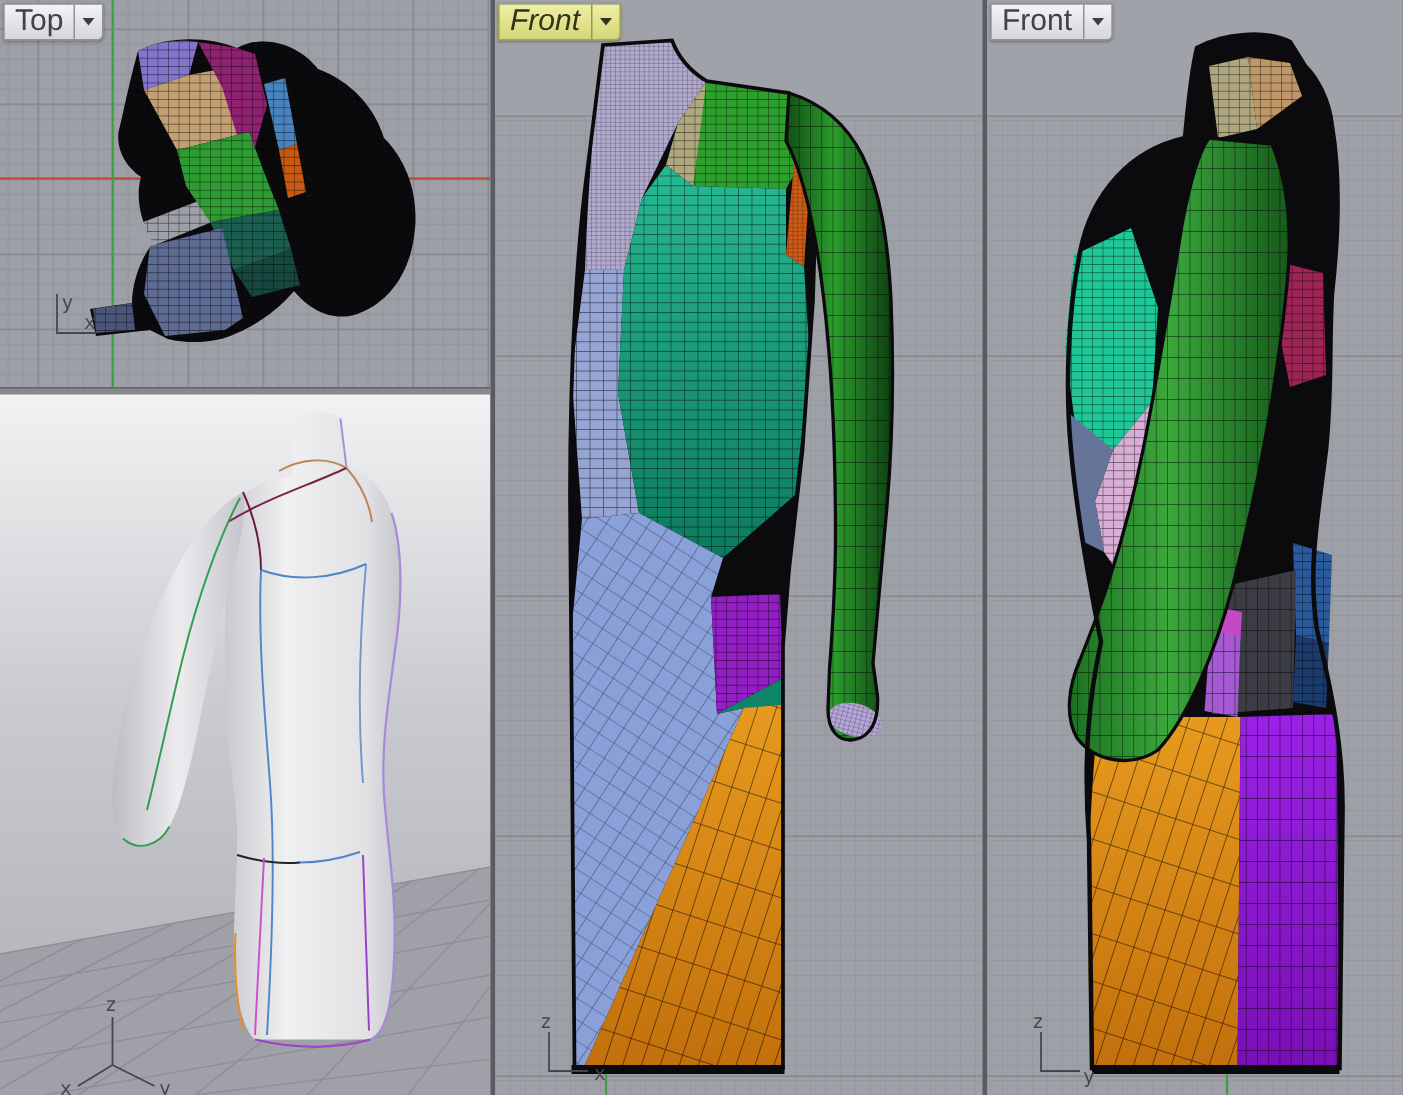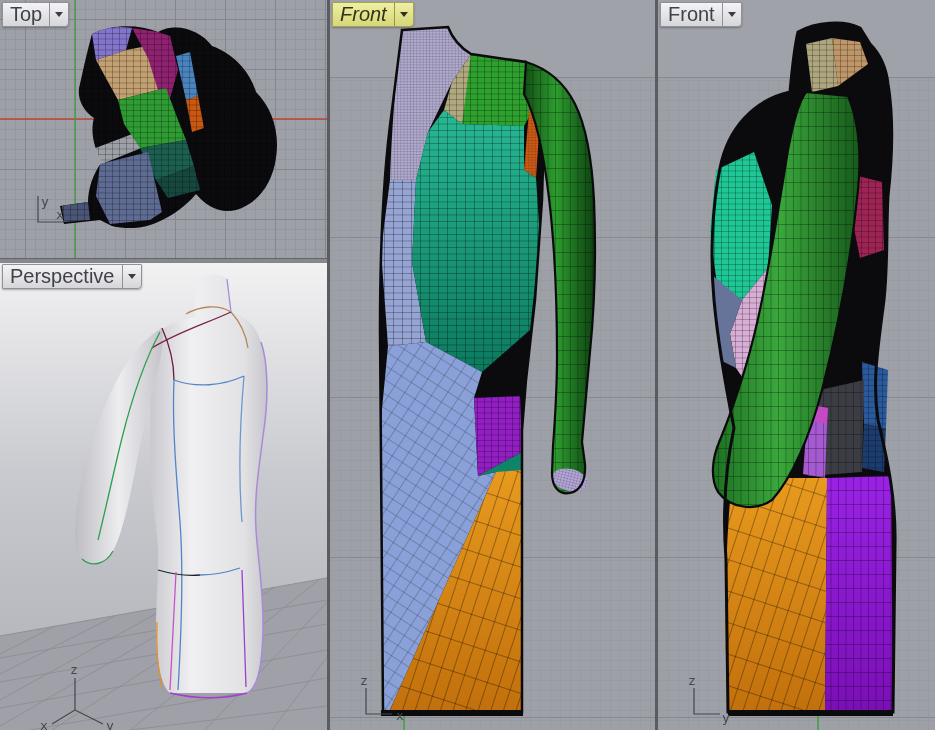--- a/index.html
+++ b/index.html
@@ -176,26 +176,20 @@
           <path d="M170,431 C200,438 225,437 247,431" stroke="#a040d0" stroke-width="1.5"></path>
         </g>
       </g>
       <g>
         <path d="M75,416 V448 L52,462 M75,448 L103,462" fill="none" stroke="#45474d" stroke-width="1.2"></path>
         <text class="axis-text" x="70" y="412">z</text>
         <text class="axis-text" x="40" y="468">x</text>
         <text class="axis-text" x="106" y="468">y</text>
       </g>
     </svg>
-    <div class="vp-label">
-      <span class="txt">Perspective</span>
-      <span class="arrowbox">
-          <span class="tri"></span>
-        </span>
-    </div>
   </div>
 
   <div class="vp" id="vp-front">
     <svg width="325" height="730" viewBox="0 0 325 730">
       <rect x="0" y="0" width="325" height="730" fill="#a0a2aa"></rect>
       <rect x="0" y="77" width="325" height="653" fill="#9da0a7"></rect>
       <rect x="0" y="77" width="325" height="653" fill="url(#gridMinor)"></rect>
       <g stroke="#87898f" stroke-width="1">
         <line x1="0" y1="77.5" x2="325" y2="77.5"></line>
         <line x1="0" y1="237.5" x2="325" y2="237.5"></line>

